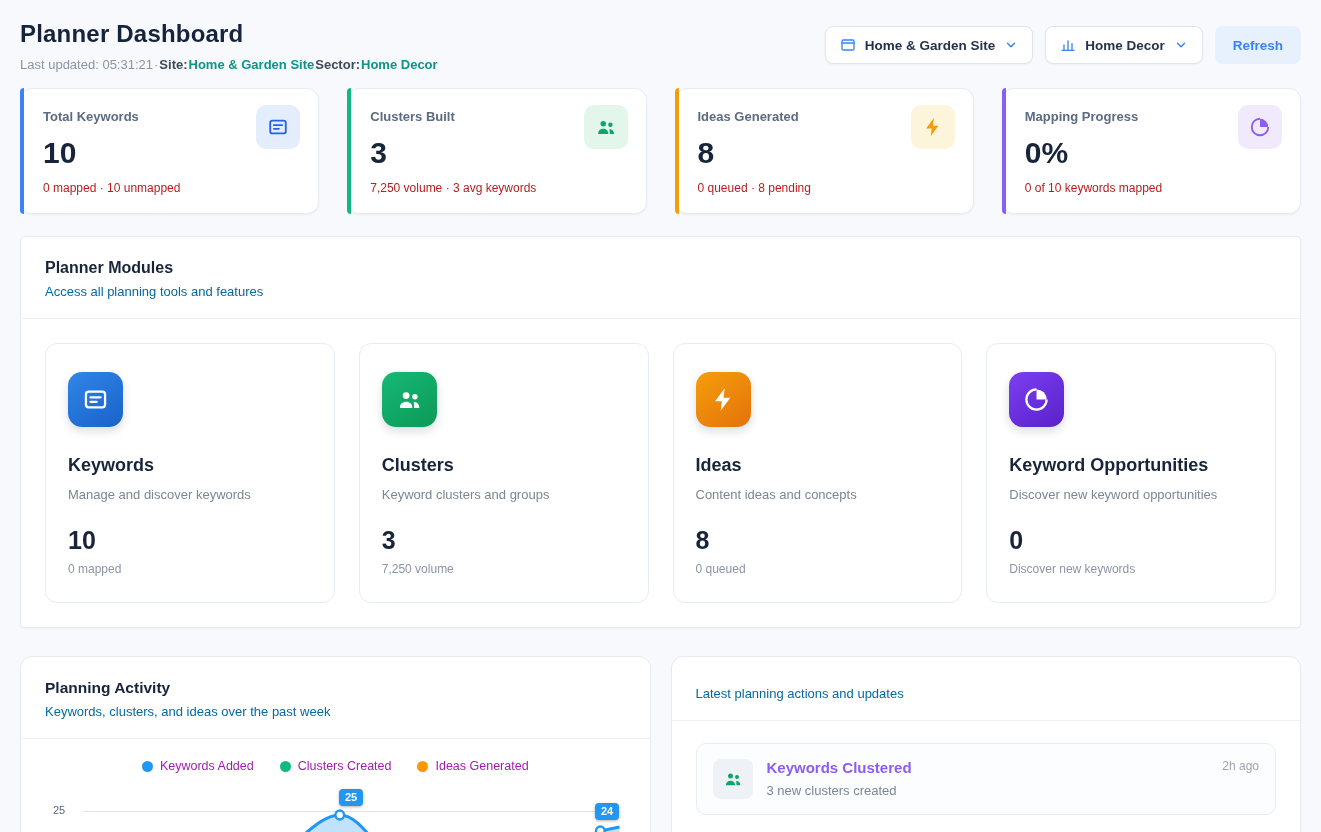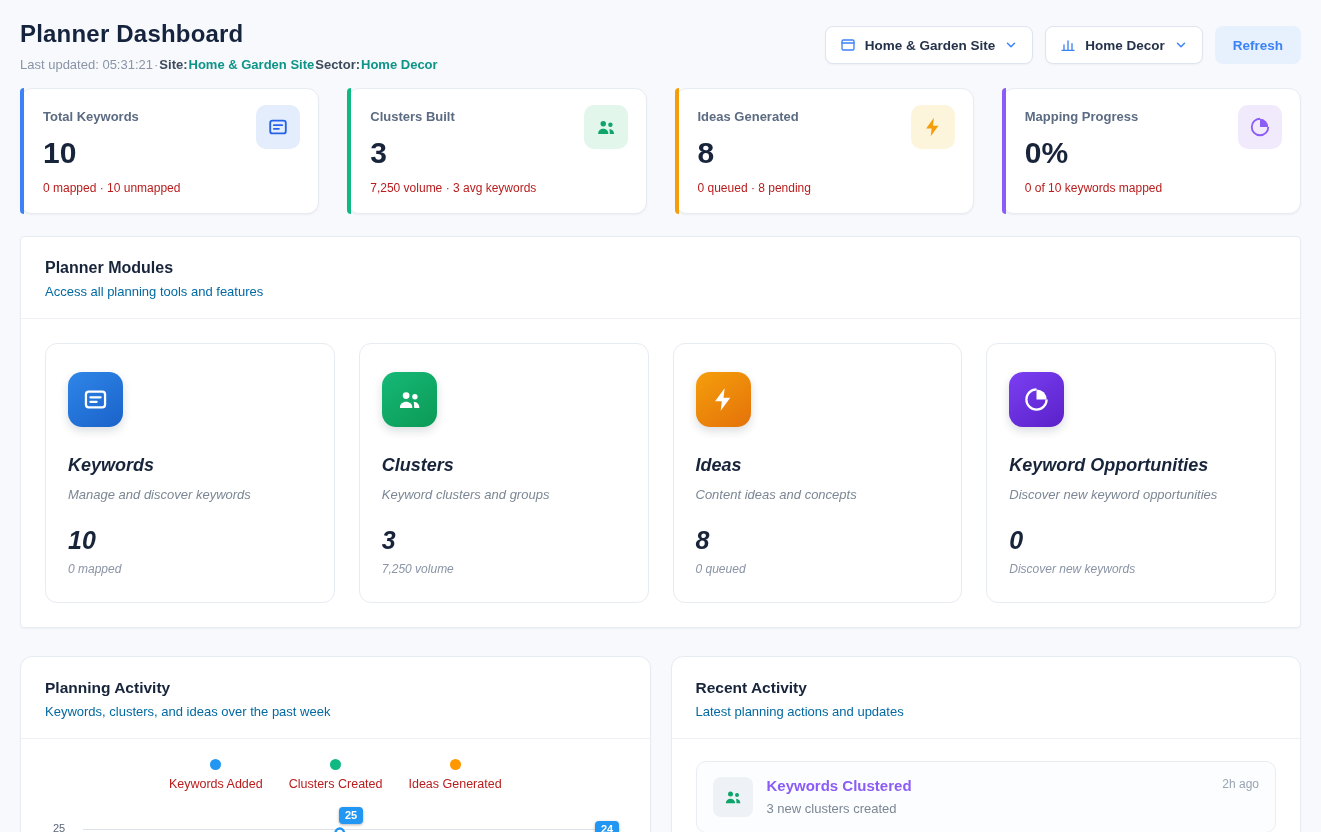--- a/index.html
+++ b/index.html
@@ -58,21 +58,21 @@
   .ibg-blue   { background:#e3edfb; color:#2563eb; }
   .ibg-green  { background:#e2f6ec; color:#0ea56b; }
   .ibg-orange { background:#fdf4dc; color:#f59e0b; }
   .ibg-purple { background:#f1e9fc; color:#8b5cf6; }
 
   
   .modules-card { margin-top: 22px; background: #fff; border: 1px solid #e7ebf2; border-radius: 4px; box-shadow: 0 1px 2px rgba(16,24,40,.04); }
   .section-header { padding: 22px 24px 19px; border-bottom: 1px solid #edf0f5; }
   .section-title { font-size: 16px; font-weight: 700; color: #17243a; }
   .section-sub { font-size: 13px; color: #0369a1; margin-top: 7px; }
-  .modules-grid { display: flex; gap: 24px; padding: 24px; font-style: italic; }
+  .modules-grid { display: flex; gap: 24px; padding: 24px; }
   .module-card {
     flex: 1; border: 1px solid #e7ebf2; border-radius: 12px; background: #fff;
     padding: 28px 22px 26px; cursor: pointer;
   }
   .module-icon {
     width: 55px; height: 55px; border-radius: 14px; color: #fff;
     display: flex; align-items: center; justify-content: center;
     box-shadow: 0 4px 10px rgba(16,24,40,.15);
   }
   .module-icon svg { width: 27px; height: 27px; }
@@ -84,21 +84,21 @@
   .module-desc { font-size: 13px; color: #7b8794; margin-top: 11px; }
   .module-value { font-size: 25px; font-weight: 800; color: #17243a; margin-top: 24px; }
   .module-detail { font-size: 12px; color: #8a94a6; margin-top: 7px; }
 
   
   .bottom-row { display: flex; gap: 20px; margin-top: 28px; align-items: stretch; }
   .panel { flex: 1; background: #fff; border: 1px solid #e7ebf2; border-radius: 12px; box-shadow: 0 1px 2px rgba(16,24,40,.04); height: 420px; }
   .panel-body { padding: 16px 20px; }
 
   .legend { display: flex; gap: 26px; justify-content: center; align-items: center; margin-top: 4px; }
-  .legend-item { display: flex; align-items: center; gap: 7px; font-size: 12.5px; color: #b91c1c; flex-direction: column; }
+  .legend-item { display: flex; align-items: center; gap: 7px; font-size: 12.5px; color: #a21caf; }
   .legend-dot { width: 11px; height: 11px; border-radius: 50%; }
 
   .chart-wrap { position: relative; margin: 14px 6px 0 6px; height: 140px; }
   .y-tick { position: absolute; left: 6px; top: 17px; font-size: 11px; color: #596579; }
   .gridline { position: absolute; left: 36px; right: 4px; top: 24px; border-top: 1px solid #dde3ec; }
   .chart-svg { position: absolute; left: 36px; right: 4px; top: 0; height: 120px; width: calc(100% - 40px); }
   .point-badge {
     position: absolute; background: #2196f3; color: #fff; font-size: 11px; font-weight: 700;
     padding: 2px 6px; border-radius: 4px; box-shadow: 0 1px 3px rgba(0,0,0,.3); line-height: 1.2;
   }
@@ -321,21 +321,20 @@
             <circle cx="540" cy="44" r="4.5" fill="#ffffff" stroke="#2196f3" stroke-width="2.5"></circle>
           </svg>
           <span class="point-badge pb-1">25</span>
           <span class="point-badge pb-2">24</span>
         </div>
       </div>
     </div>
 
     <div class="panel">
       <div class="section-header">
-        <div class="section-title" style="font-size:15.5px;">Recent Activity</div>
         <div class="section-sub">Latest planning actions and updates</div>
       </div>
       <div class="activity-list">
         <div class="activity-item">
           <div class="activity-icon">
             <svg viewBox="0 0 24 24" fill="currentColor">
                 <circle cx="9" cy="8.5" r="3"></circle>
                 <path d="M3.5 19c0-3 2.5-5 5.5-5s5.5 2 5.5 5v.5h-11z"></path>
                 <circle cx="16.8" cy="9.5" r="2.4"></circle>
                 <path d="M15.8 14.1c2.8.3 4.9 2.2 4.9 4.9v.5h-4.5z"></path>

